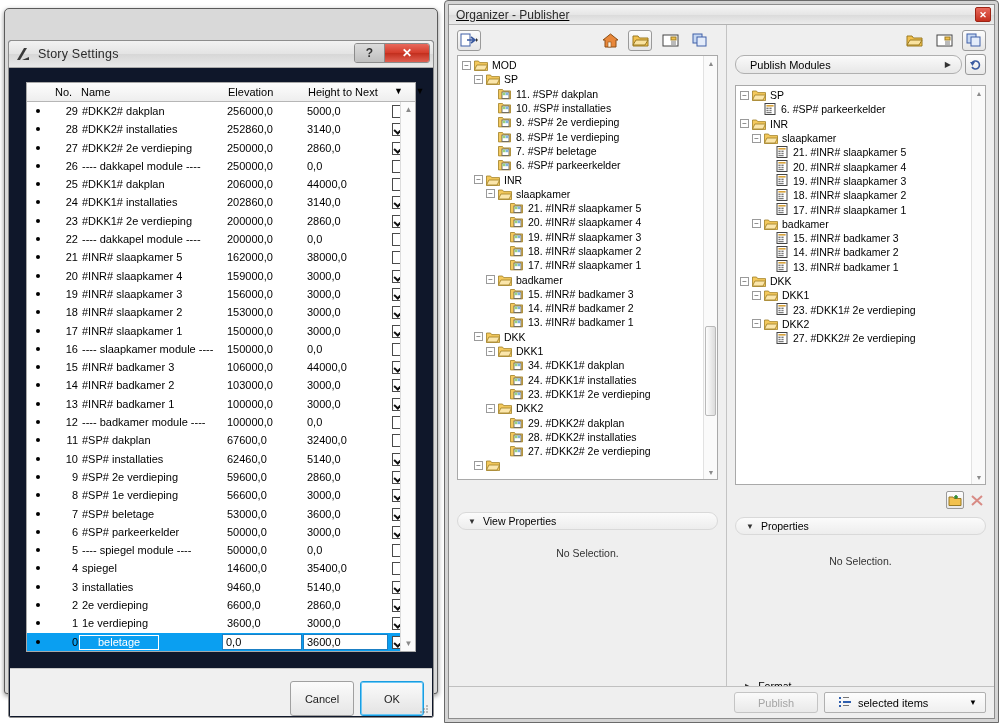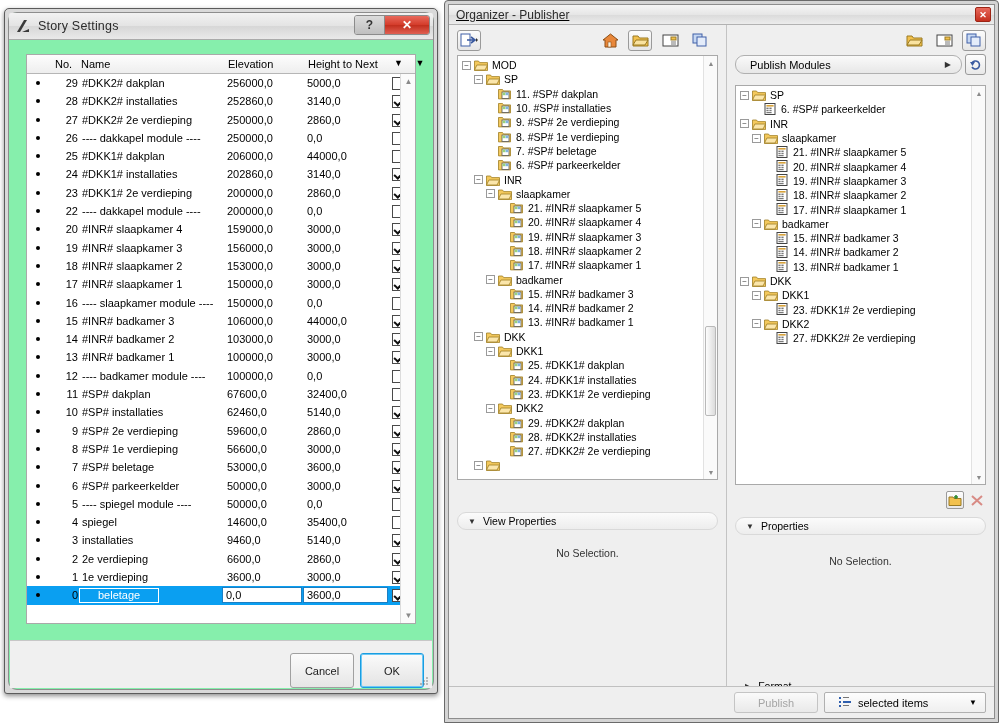--- a/index.html
+++ b/index.html
@@ -19,24 +19,25 @@
     left: 4px; top: 8px;
     width: 434px; height: 686px;
     background: #d9d9d9;
     border: 1px solid #5b5b5b;
     border-radius: 5px 5px 3px 3px;
     box-shadow: 0 2px 5px rgba(0,0,0,.45);
     padding: 3px;
   }
   #story-inner {
     width: 100%; height: 100%;
-    background: #86efac;
+    background: #0f172a;
     border: 1px solid #8d8d8d;
-    border-radius: 9px;
+    border-radius: 3px;
     position: relative;
+    margin-top: 28px;
   }
   #story-titlebar {
     height: 27px;
     background: linear-gradient(to bottom,#f2f2f2 0%,#e4e4e4 48%,#d7d7d7 52%,#e9e9e9 100%);
     border-bottom: 1px solid #aaa;
     border-radius: 2px 2px 0 0;
     display: flex; align-items: center;
     padding-left: 6px;
     position: relative;
   }
@@ -469,20 +470,28 @@
               <span class="ev">200000,0</span>
               <span class="hn">2860,0</span>
               <span class="ck on"></span>
             </div>
             <div class="srow">
               <span class="dot"></span>
               <span class="no">22</span>
               <span class="nm">---- dakkapel module ----</span>
               <span class="ev">200000,0</span>
               <span class="hn">0,0</span>
+              <span class="ck"></span>
+            </div>
+            <div class="srow">
+              <span class="dot"></span>
+              <span class="no">21</span>
+              <span class="nm">#INR# slaapkamer 5</span>
+              <span class="ev">162000,0</span>
+              <span class="hn">38000,0</span>
               <span class="ck"></span>
             </div>
             <div class="srow">
               <span class="dot"></span>
               <span class="no">20</span>
               <span class="nm">#INR# slaapkamer 4</span>
               <span class="ev">159000,0</span>
               <span class="hn">3000,0</span>
               <span class="ck on"></span>
             </div>
@@ -977,21 +986,21 @@
                 <span class="tstub"></span>
                 <span class="tstub"></span>
                 <span class="tstub"></span>
                 <span class="tstub"></span>
                 <span class="ficon"><svg width="13" height="12" viewBox="0 0 13 12">
                     <path d="M0.5 1.5 h4 l1 1.4 H12.5 v8 H0.5 Z" fill="#f4c95d" stroke="#a07f25" stroke-width=".8"></path>
                     <rect x="4" y="4" width="7" height="6.5" fill="#ffffff" stroke="#555" stroke-width=".8"></rect>
                     <rect x="4.6" y="4.6" width="2.8" height="2.6" fill="#9ad27a"></rect>
                     <rect x="7.6" y="4.6" width="2.8" height="2.6" fill="#7fb4e0"></rect>
                   </svg></span>
-                <span>25. #DKK1# dakplan</span>
+                <span>34. #DKK1# dakplan</span>
               </div>
               <div class="tnode">
                 <span class="tstub"></span>
                 <span class="tstub"></span>
                 <span class="tstub"></span>
                 <span class="tstub"></span>
                 <span class="ficon"><svg width="13" height="12" viewBox="0 0 13 12">
                     <path d="M0.5 1.5 h4 l1 1.4 H12.5 v8 H0.5 Z" fill="#f4c95d" stroke="#a07f25" stroke-width=".8"></path>
                     <rect x="4" y="4" width="7" height="6.5" fill="#ffffff" stroke="#555" stroke-width=".8"></rect>
                     <rect x="4.6" y="4.6" width="2.8" height="2.6" fill="#9ad27a"></rect>

